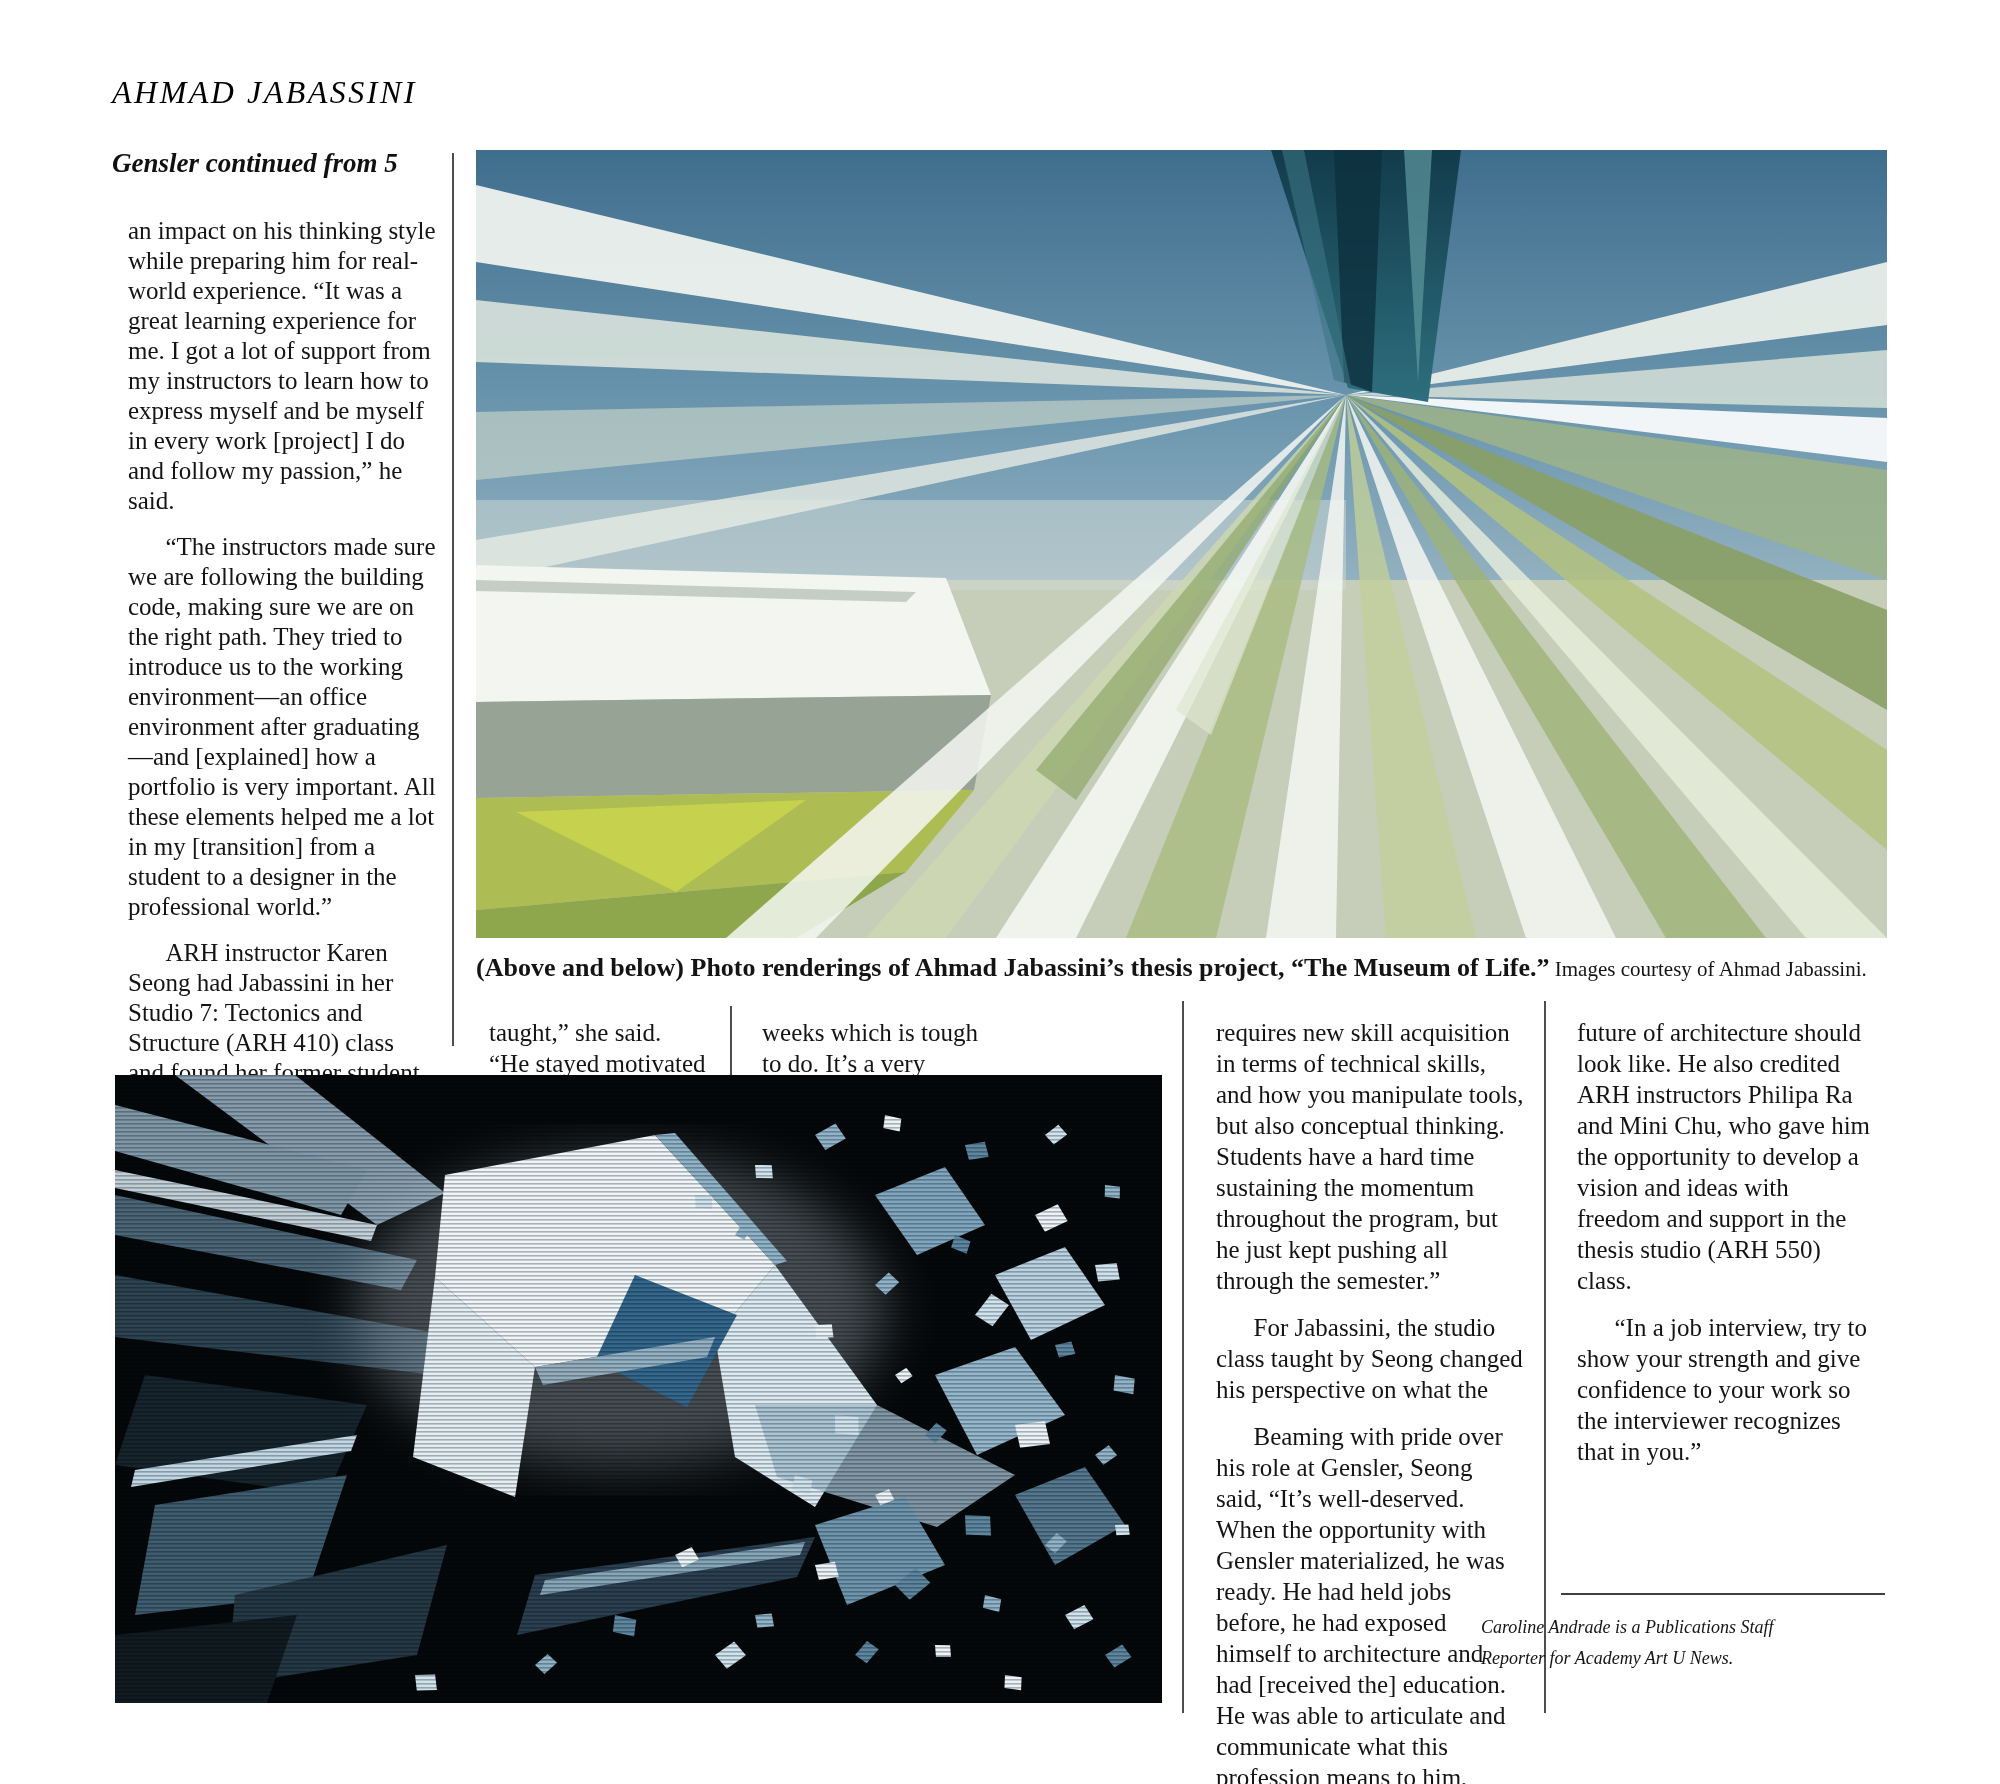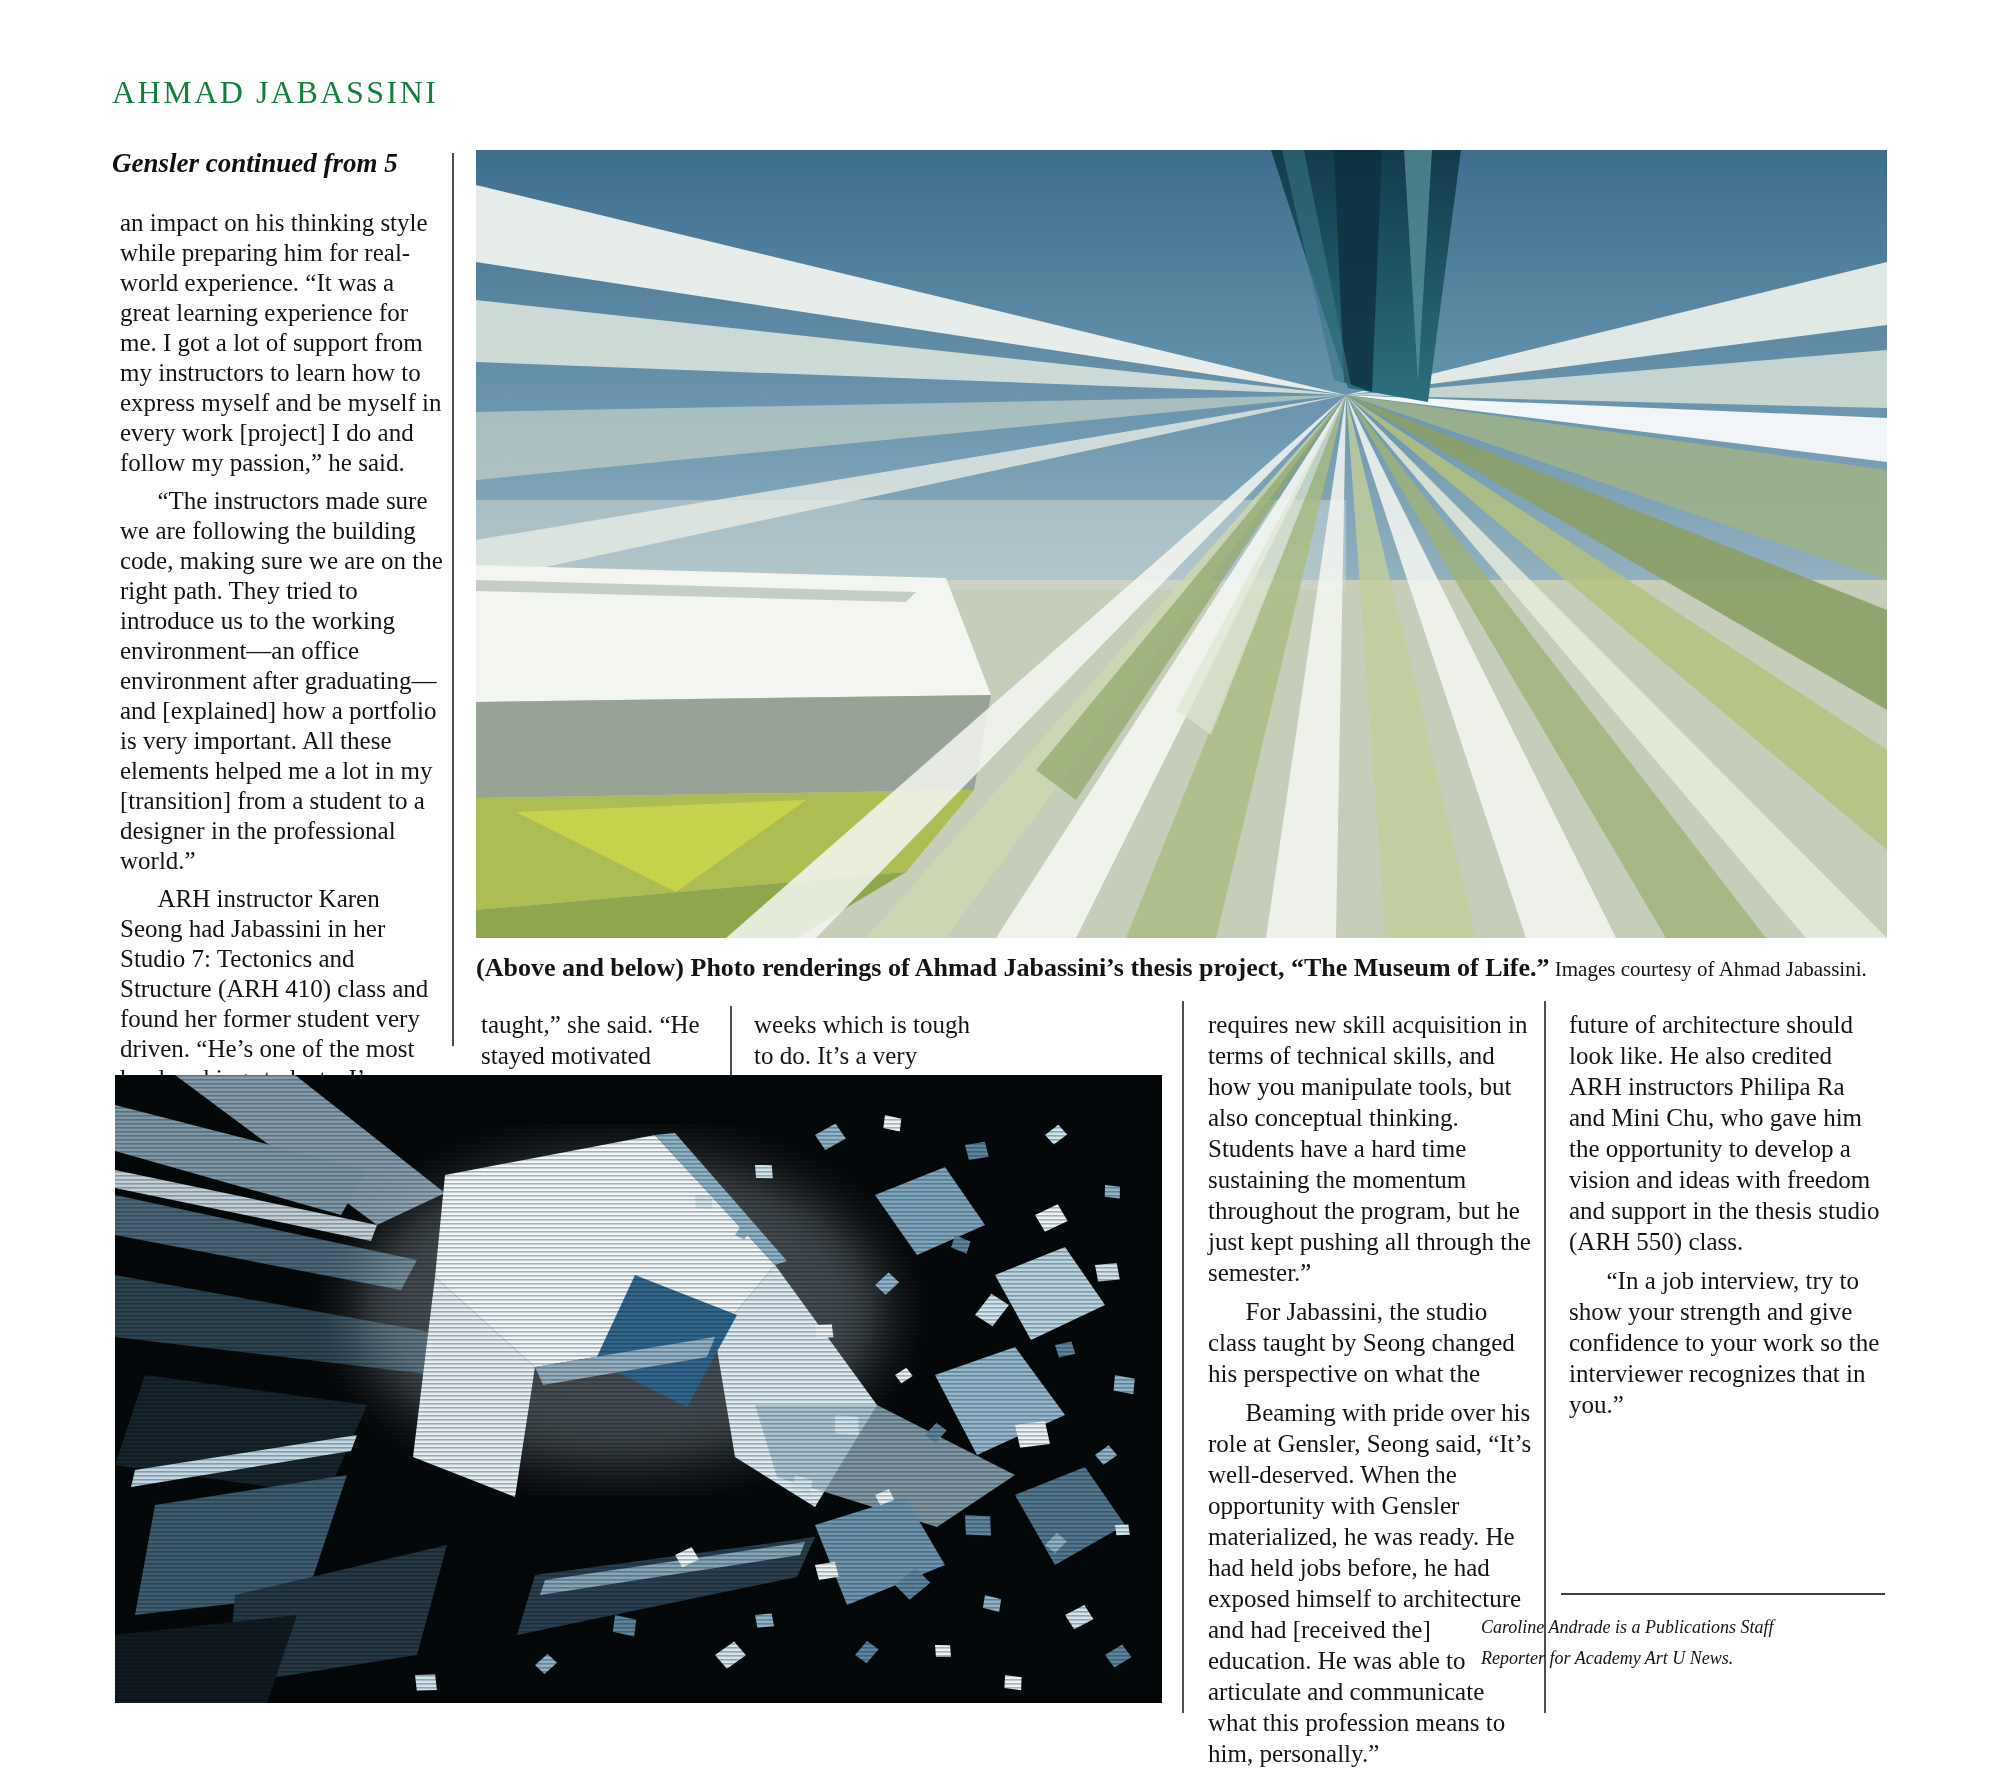--- a/index.html
+++ b/index.html
@@ -4,29 +4,30 @@
 <style>
   html,body{margin:0;padding:0;}
   body{
     width:2000px;height:1784px;background:#ffffff;position:relative;
     font-family:"Liberation Serif", serif;color:#141414;
     -webkit-font-smoothing:antialiased;
   }
   .abs{position:absolute;}
   
   .kicker{
-    left:112px;top:74px;font-size:32px;letter-spacing:2.5px;color:#15803d;
+    left:112px;top:74px;font-size:32px;letter-spacing:2.5px;color:#000000;
     font-family:"Liberation Serif", serif;
+    font-style:italic;
   }
   .continued{
     left:112px;top:148px;font-size:27px;font-weight:bold;font-style:italic;color:#101010;
   }
   
   .textcol{font-size:25px;line-height:30px;text-align:left;}
-  .textcol .para{margin:8px;}
+  .textcol .para{margin:16px;}
   .textcol .para + .para{text-indent:1.5em;}
   .leftcol{left:112px;top:200px;width:340px;}
   .col1{left:473px;top:1001px;width:250px;line-height:31px;}
   .col2{left:746px;top:1001px;width:256px;line-height:31px;}
   .col3{left:1200px;top:1001px;width:340px;line-height:31px;}
   .col4{left:1561px;top:1001px;width:332px;line-height:31px;}
   
   .vrule{width:2px;background:#4d4d4d;}
   .vrule-left{left:452px;top:153px;height:893px;}
   .vrule-a{left:730px;top:1006px;height:84px;}

